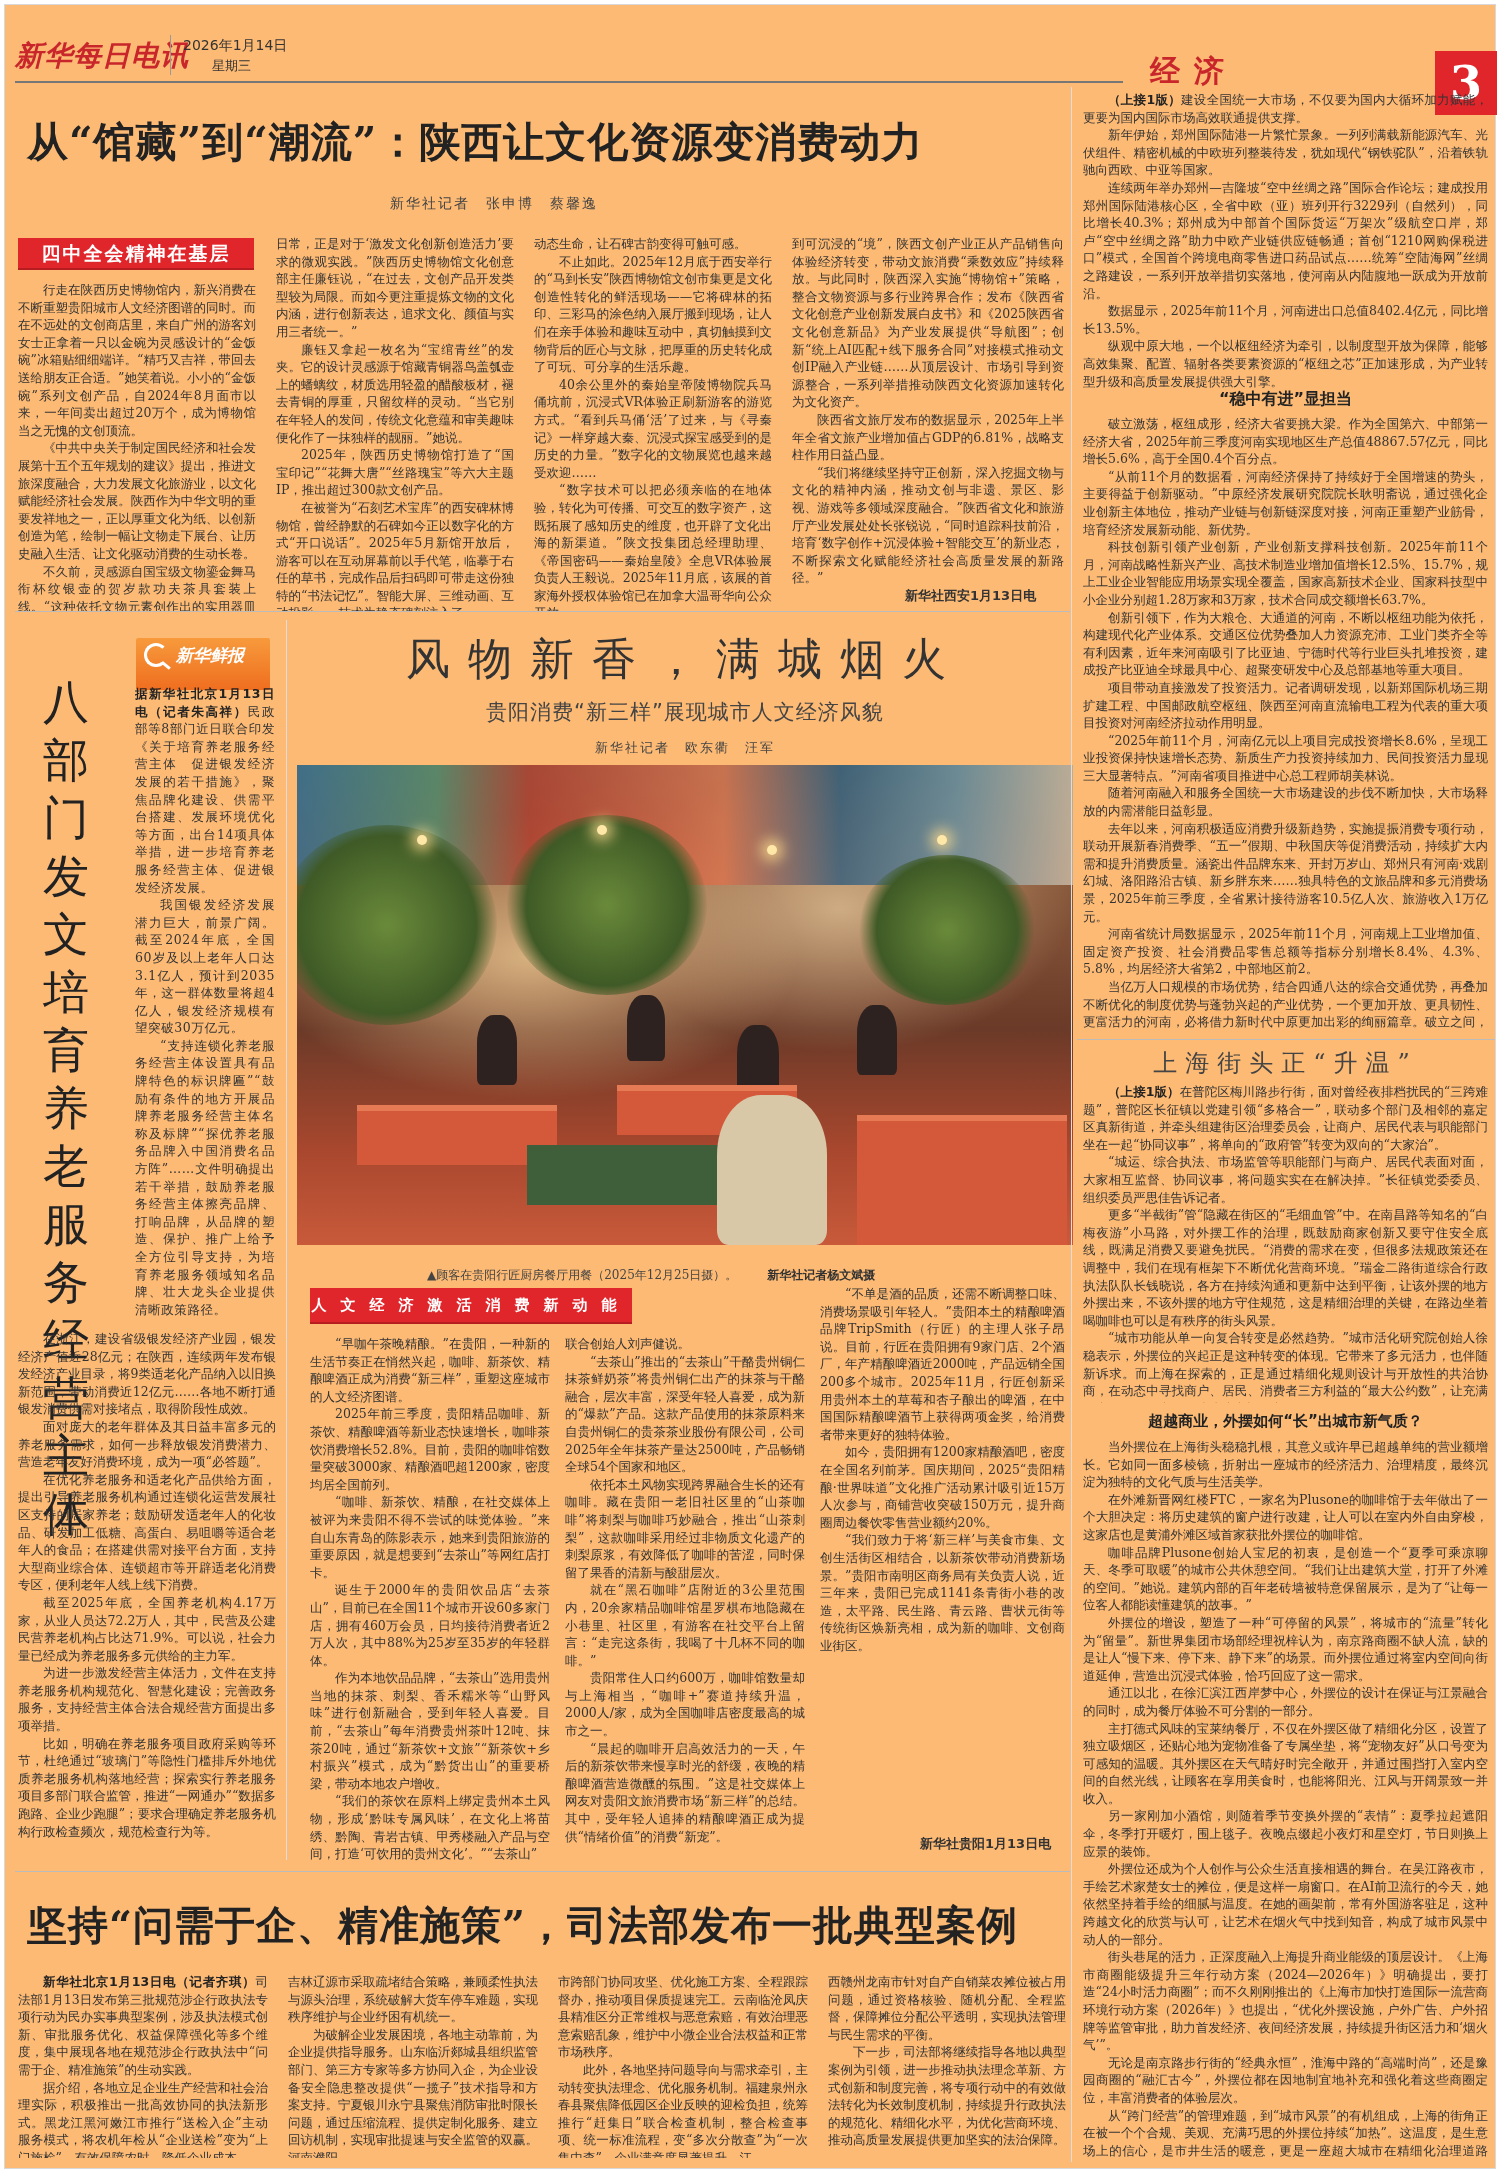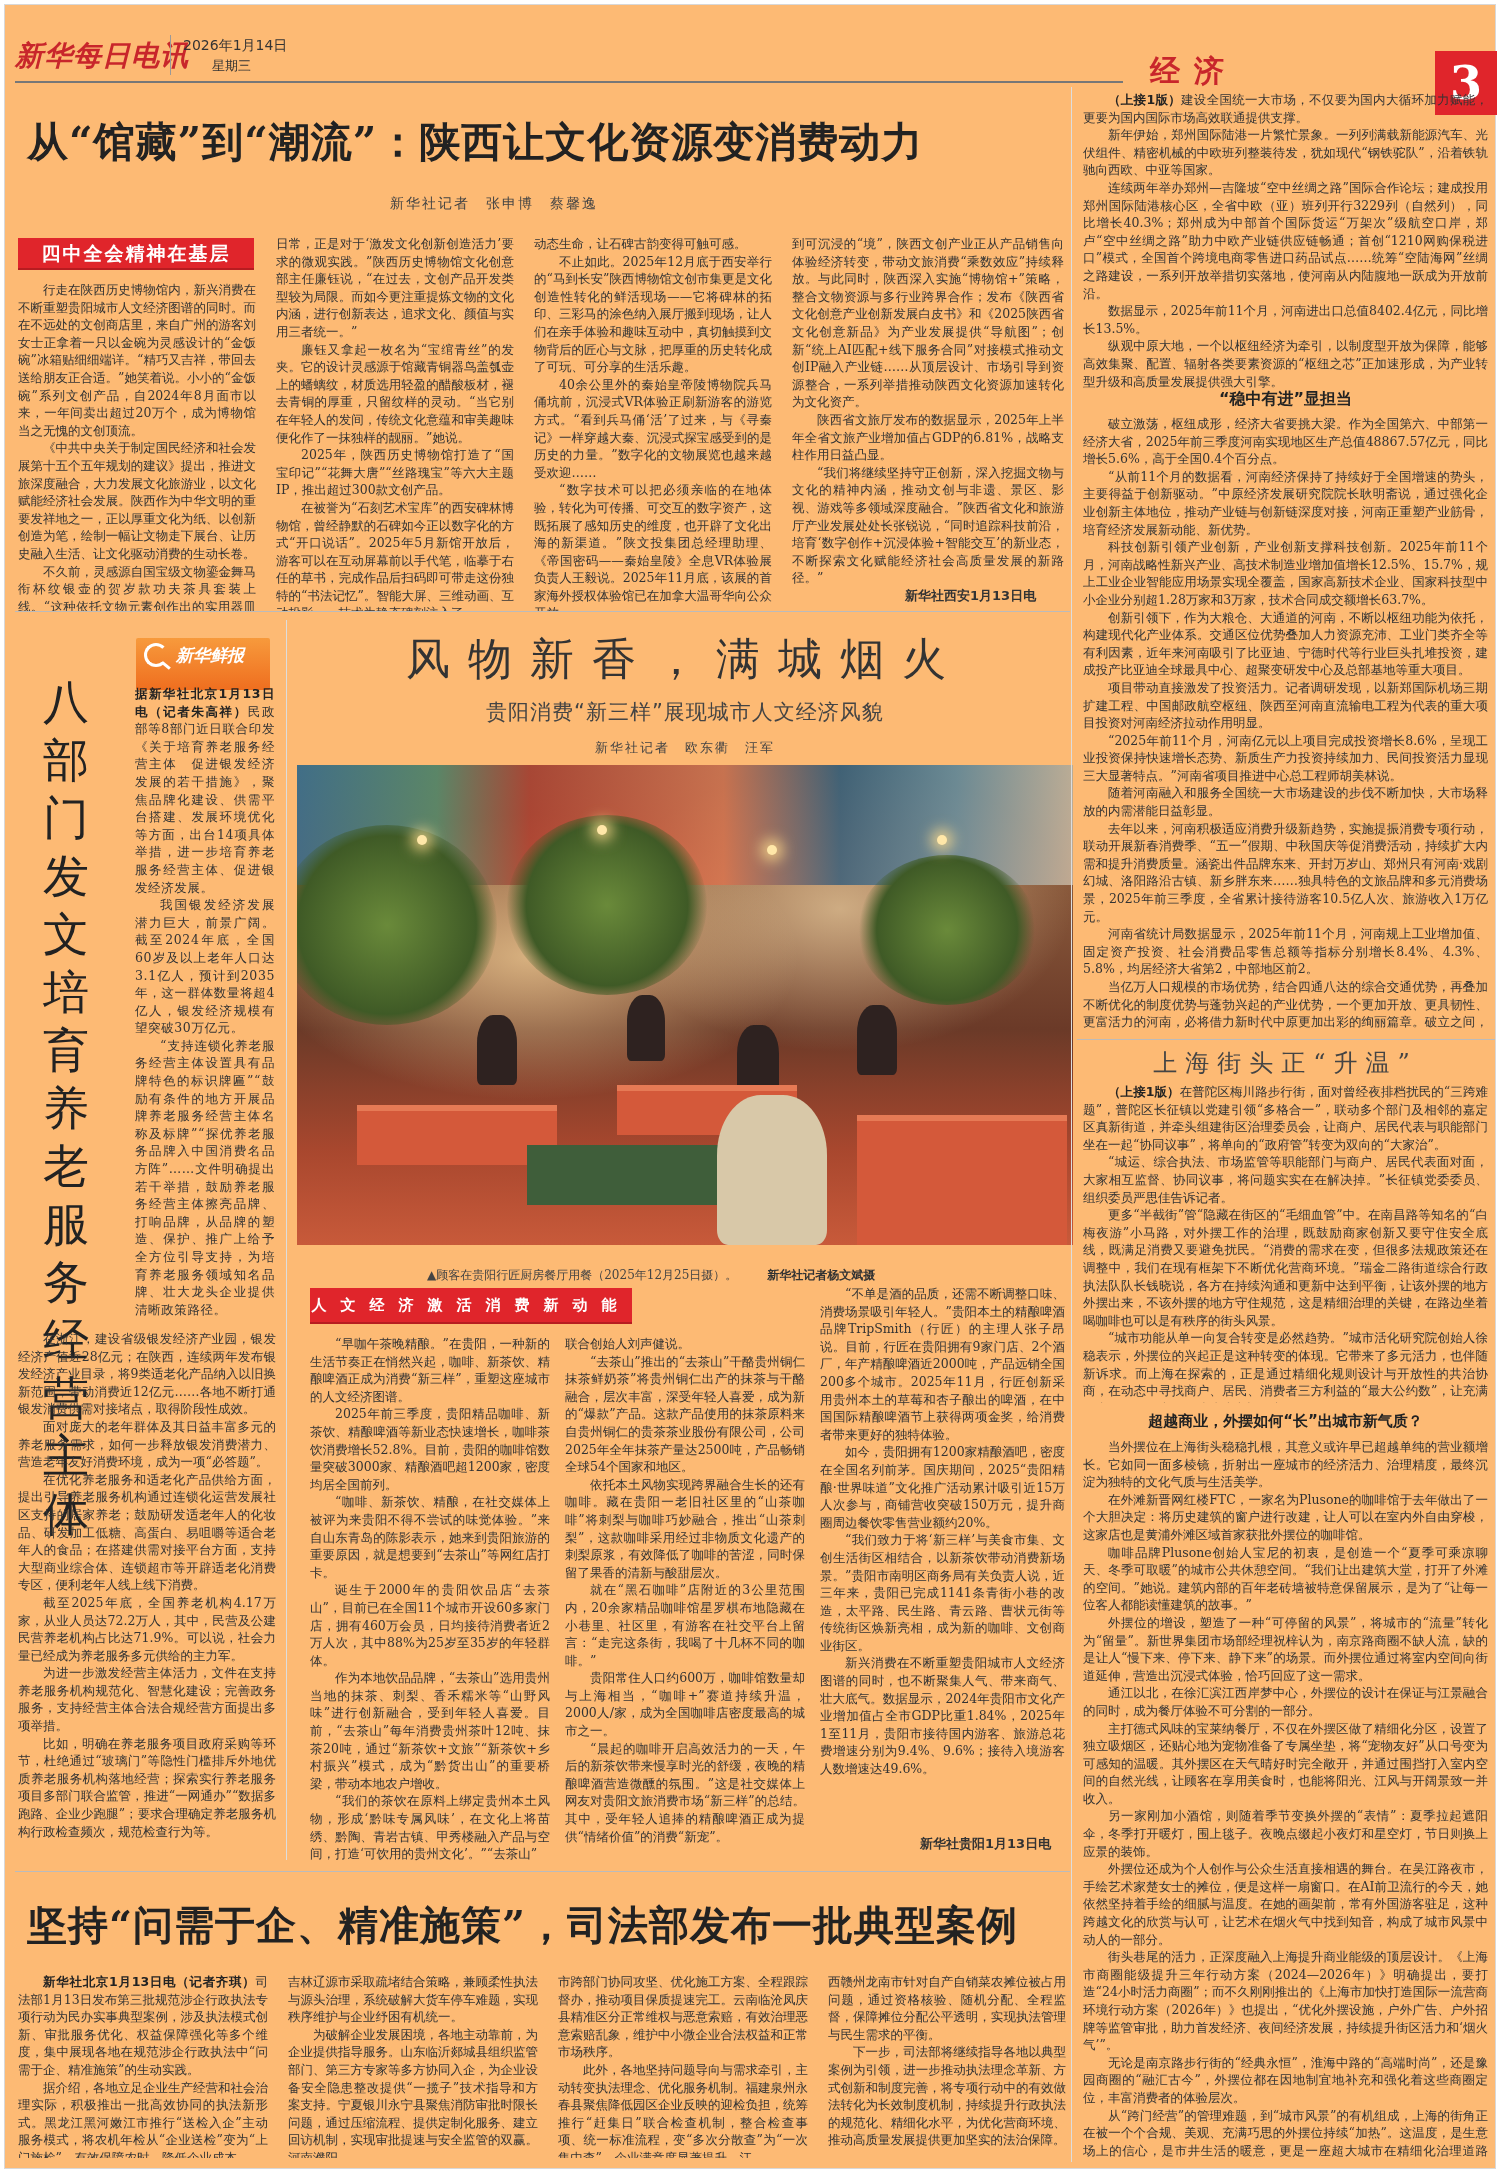--- a/index.html
+++ b/index.html
@@ -169,21 +169,20 @@
     <p>“去茶山”推出的“去茶山”干酪贵州铜仁抹茶鲜奶茶”将贵州铜仁出产的抹茶与干酪融合，层次丰富，深受年轻人喜爱，成为新的“爆款”产品。这款产品使用的抹茶原料来自贵州铜仁的贵茶茶业股份有限公司，公司2025年全年抹茶产量达2500吨，产品畅销全球54个国家和地区。</p>
     <p>依托本土风物实现跨界融合生长的还有咖啡。藏在贵阳一老旧社区里的“山茶咖啡”将刺梨与咖啡巧妙融合，推出“山茶刺梨”，这款咖啡采用经过非物质文化遗产的刺梨原浆，有效降低了咖啡的苦涩，同时保留了果香的清新与酸甜层次。</p>
     <p>就在“黑石咖啡”店附近的3公里范围内，20余家精品咖啡馆星罗棋布地隐藏在小巷里、社区里，有游客在社交平台上留言：“走完这条街，我喝了十几杯不同的咖啡。”</p>
     <p>贵阳常住人口约600万，咖啡馆数量却与上海相当，“咖啡+”赛道持续升温，2000人/家，成为全国咖啡店密度最高的城市之一。</p>
     <p>“晨起的咖啡开启高效活力的一天，午后的新茶饮带来慢享时光的舒缓，夜晚的精酿啤酒营造微醺的氛围。”这是社交媒体上网友对贵阳文旅消费市场“新三样”的总结。其中，受年轻人追捧的精酿啤酒正成为提供“情绪价值”的消费“新宠”。</p>
   </div>
   <div class="col" style="left:815px;top:1280px;width:245px;height:530px;">
     <p>“不单是酒的品质，还需不断调整口味、消费场景吸引年轻人。”贵阳本土的精酿啤酒品牌TripSmith（行匠）的主理人张子昂说。目前，行匠在贵阳拥有9家门店、2个酒厂，年产精酿啤酒近2000吨，产品远销全国200多个城市。2025年11月，行匠创新采用贵州本土的草莓和杏子酿出的啤酒，在中国国际精酿啤酒节上获得两项金奖，给消费者带来更好的独特体验。</p>
     <p>如今，贵阳拥有1200家精酿酒吧，密度在全国名列前茅。国庆期间，2025“贵阳精酿·世界味道”文化推广活动累计吸引近15万人次参与，商铺营收突破150万元，提升商圈周边餐饮零售营业额约20%。</p>
     <p>“我们致力于将‘新三样’与美食市集、文创生活街区相结合，以新茶饮带动消费新场景。”贵阳市南明区商务局有关负责人说，近三年来，贵阳已完成1141条青街小巷的改造，太平路、民生路、青云路、曹状元街等传统街区焕新亮相，成为新的咖啡、文创商业街区。</p>
-    <p>新兴消费在不断重塑贵阳城市人文经济图谱的同时，也不断聚集人气、带来商气、壮大底气。数据显示，2024年贵阳市文化产业增加值占全市GDP比重1.84%，2025年1至11月，贵阳市接待国内游客、旅游总花费增速分别为9.4%、9.6%；接待入境游客人数增速达49.6%。</p>
   </div>
   <div class="dateline" style="left:915px;top:1830px;">新华社贵阳1月13日电</div>
 
   <div class="vline" style="left:1066px;top:82px;height:2075px;"></div>
 
   <div class="col" style="left:1078px;top:86px;width:405px;height:300px;">
     <p><strong>（上接1版）</strong><span>建设全国统一大市场，不仅要为国内大循环加力赋能，更要为国内国际市场高效联通提供支撑。</span></p>
     <p>新年伊始，郑州国际陆港一片繁忙景象。一列列满载新能源汽车、光伏组件、精密机械的中欧班列整装待发，犹如现代“钢铁驼队”，沿着铁轨驰向西欧、中亚等国家。</p>
     <p>连续两年举办郑州—吉隆坡“空中丝绸之路”国际合作论坛；建成投用郑州国际陆港核心区，全省中欧（亚）班列开行3229列（自然列），同比增长40.3%；郑州成为中部首个国际货运“万架次”级航空口岸，郑卢“空中丝绸之路”助力中欧产业链供应链畅通；首创“1210网购保税进口”模式，全国首个跨境电商零售进口药品试点……统筹“空陆海网”丝绸之路建设，一系列开放举措切实落地，使河南从内陆腹地一跃成为开放前沿。</p>
     <p>数据显示，2025年前11个月，河南进出口总值8402.4亿元，同比增长13.5%。</p>

